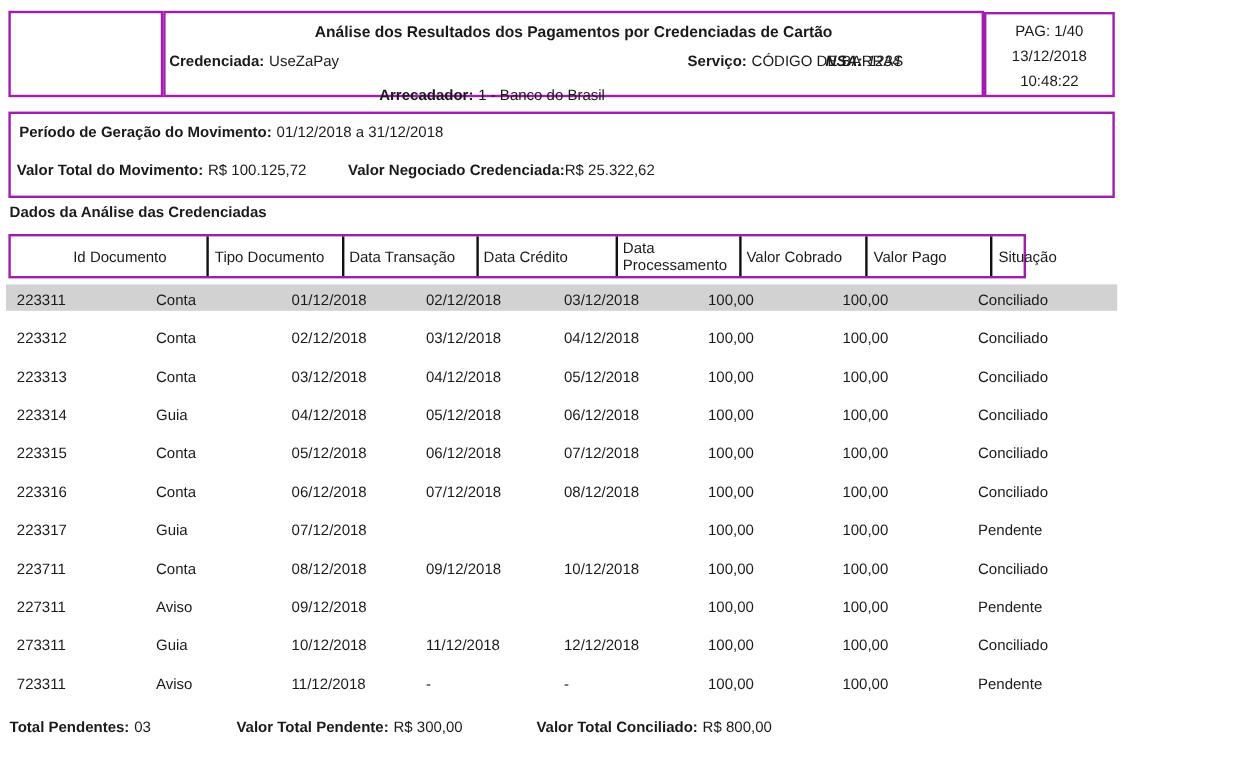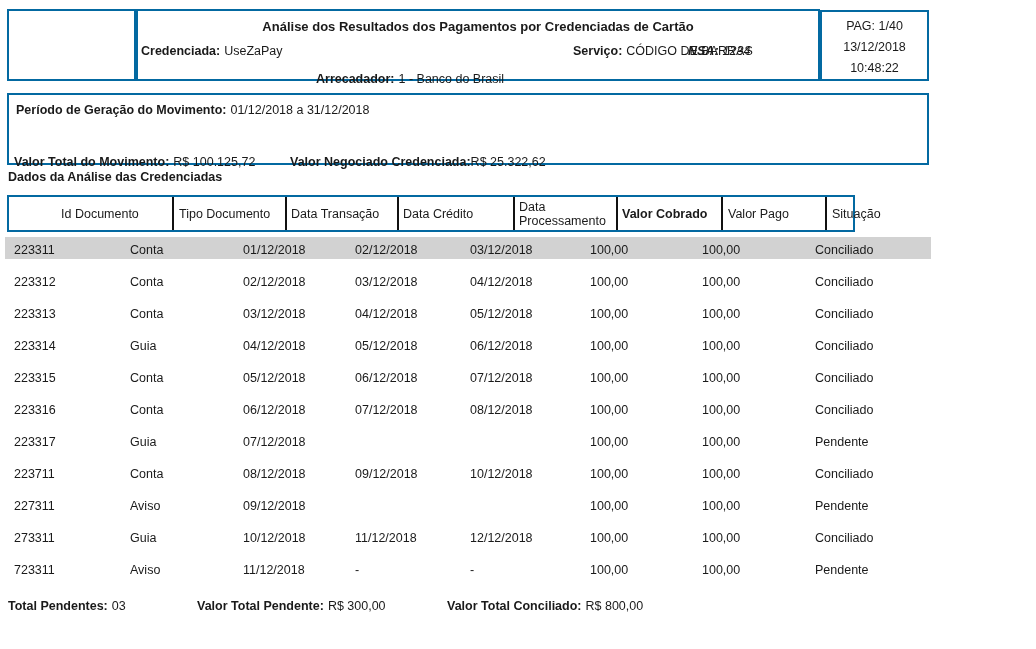--- a/index.html
+++ b/index.html
@@ -1,51 +1,51 @@
 <!DOCTYPE html>
 <html><head>
 <meta charset="utf-8">
 <style>
   * { margin:0; padding:0; box-sizing:border-box; }
   html,body { background:#fff; }
   body { font-family:"Liberation Sans", sans-serif; color:#1a1a1a; }
   .page { position:relative; width:1036px; height:649px; background:#fff; overflow:hidden;
           font-size:12.5px; }
-  .box { position:absolute; border:2px solid #0369a1; background:#fff; }
+  .box { position:absolute; border:2px solid #a21caf; background:#fff; }
 
   
   .logo-box   { left:7px; top:9px; width:129px; height:72px; }
   .header-box { left:136px; top:9px; width:684px; height:72px; }
   .pag-box    { left:820px; top:10px; width:109px; height:71px; text-align:center;
                 padding-top:4px; line-height:21px; }
   .report-title { position:absolute; left:0; right:0; top:8px; text-align:center;
                   font-weight:700; font-size:13px; }
   .hfield { position:absolute; top:33px; white-space:nowrap; }
   .hf0 { left:3px; } .hf1 { left:178px;margin-top:28px; } .hf2 { left:435px; } .hf3 { left:550px;font-style:italic; }
   .lbl { font-weight:700; }
   .val { margin-left:4px; }
   .val.tight { margin-left:0;text-align:center; }
 
   
   .period-box { left:7px; top:93px; width:922px; height:72px; }
   .pline1 { position:absolute; left:7px; top:8px; white-space:nowrap; }
-  .pitem  { position:absolute; top:60px; white-space:nowrap; }
+  .pitem  { position:absolute; top:40px; white-space:nowrap; }
   .pi0 { left:5px; } .pi1 { left:281px; } .pi2 { left:563px; }
 
   .section-title { position:absolute; left:8px; top:170px; font-weight:700; }
 
   
   .thead { left:7px; top:195px; width:848px; height:37px; display:grid;
            grid-template-columns:118px 113px 112px 116px 103px 105px 104px 147px;padding-left:47px; }
   .thead .hcell { border-right:2px solid #111; display:flex; align-items:center;
                   line-height:14px; overflow:hidden; }
   .thead .hcell:last-child { border-right:none;text-align:right; }
   .thead .hcell:nth-child(1){padding-left:5px;} .thead .hcell:nth-child(2){padding-left:5px;}
   .thead .hcell:nth-child(3){padding-left:4px;} .thead .hcell:nth-child(4){padding-left:4px;}
-  .thead .hcell:nth-child(5){padding-left:4px;} .thead .hcell:nth-child(6){padding-left:4px;font-weight:bold;}
+  .thead .hcell:nth-child(5){padding-left:4px;} .thead .hcell:nth-child(6){padding-left:4px;}
   .thead .hcell:nth-child(7){padding-left:5px;} .thead .hcell:nth-child(8){padding-left:5px;}
 
   .tbody { position:absolute; left:7px; top:234px; width:922px; }
   .data-row { position:relative; height:32px; display:grid; align-items:center;
               grid-template-columns:118px 113px 112px 116px 103px 105px 104px 147px; }
   .data-row .cell { position:relative; white-space:nowrap; }
   .data-row .cell:nth-child(1){padding-left:7px;}  .data-row .cell:nth-child(2){padding-left:5px;}
   .data-row .cell:nth-child(3){padding-left:5px;}  .data-row .cell:nth-child(4){padding-left:5px;}
   .data-row .cell:nth-child(5){padding-left:4px;}  .data-row .cell:nth-child(6){padding-left:21px;}
   .data-row .cell:nth-child(7){padding-left:28px;} .data-row .cell:nth-child(8){padding-left:37px;}

